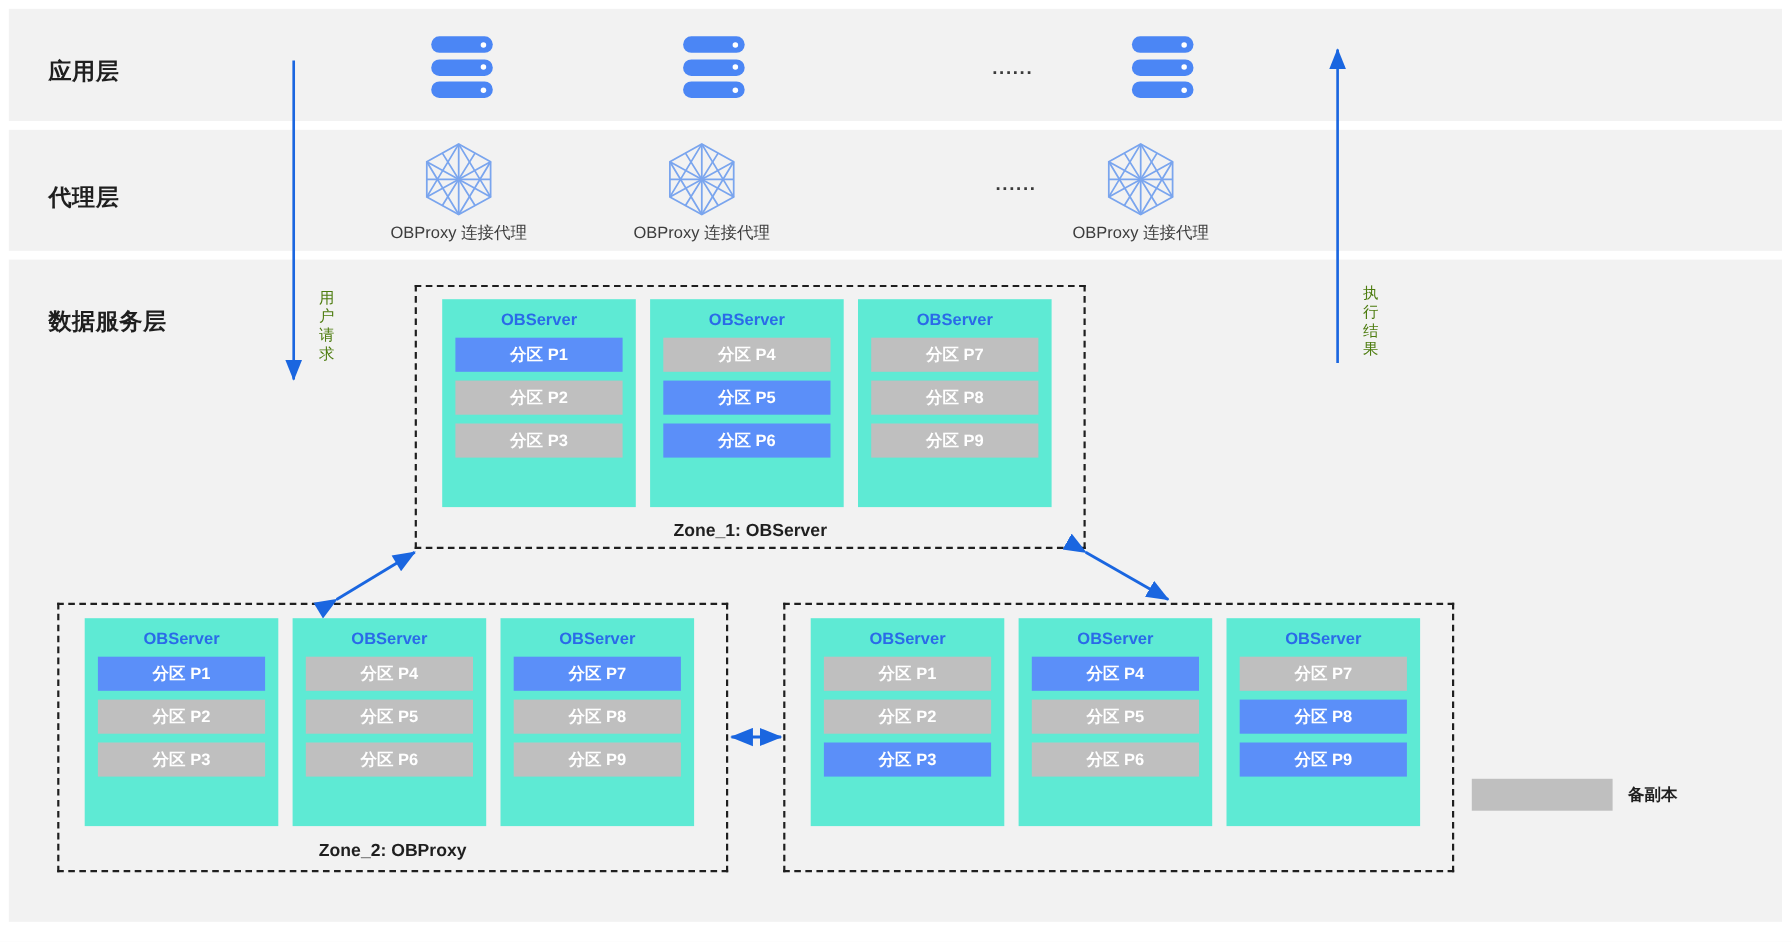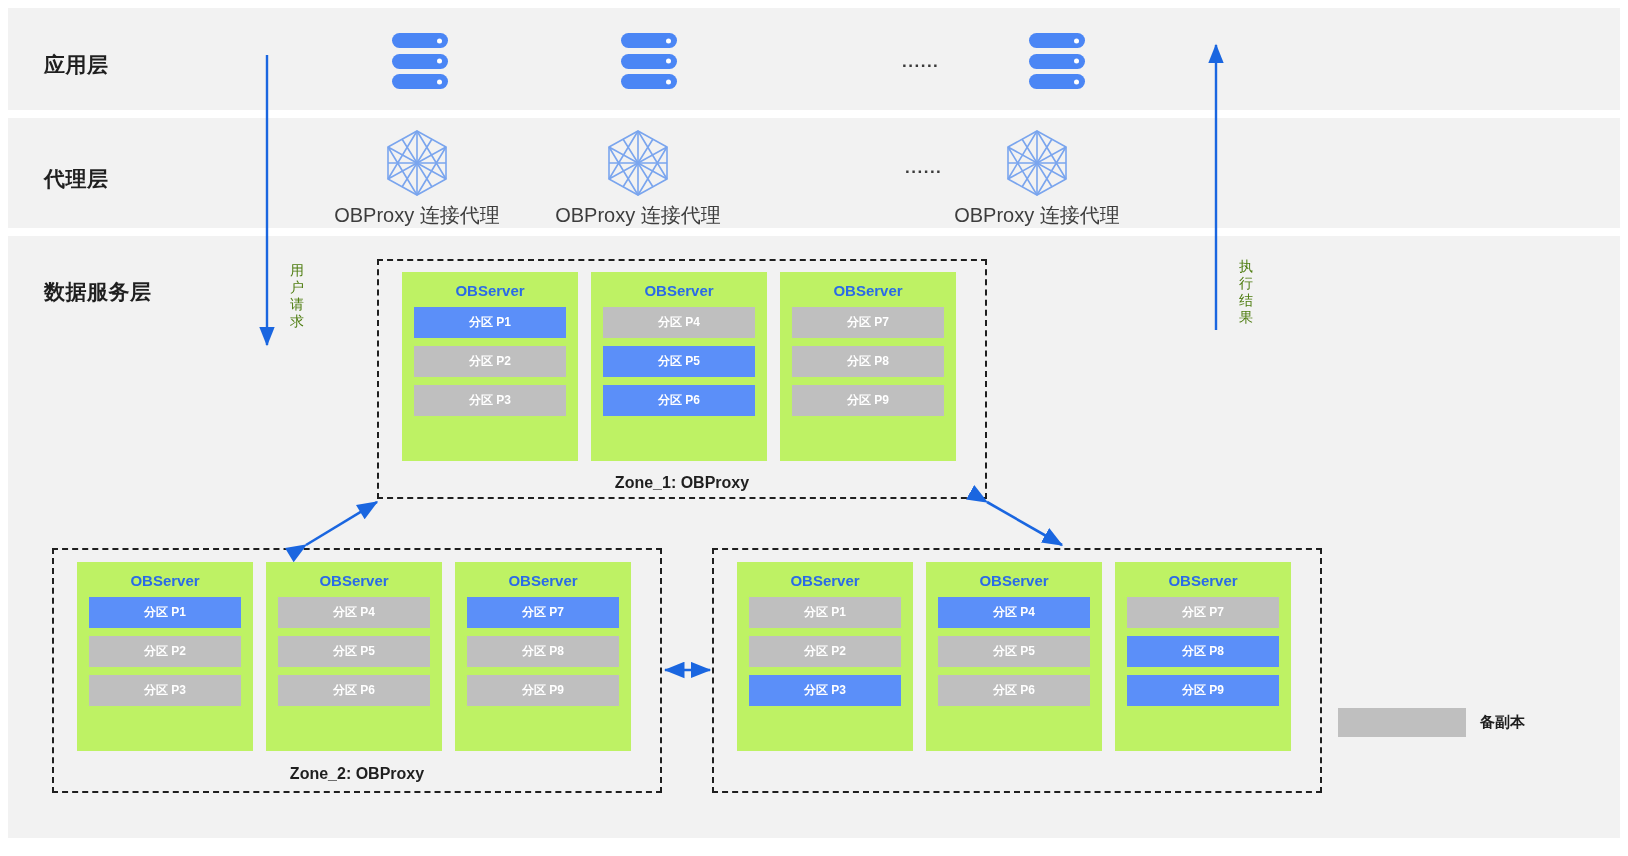--- a/index.html
+++ b/index.html
@@ -71,21 +71,21 @@
 
   
   .proxy-group {
     position: absolute;
     width: 170px;
     text-align: center;
   }
   .proxy-group svg { display: block; margin: 0 auto; }
   .proxy-caption {
     margin-top: 4px;
-    font-size: 20px;
+    font-size: 15px;
     color: #3d3d3d;
     white-space: nowrap;
   }
 
   
   .ellipsis {
     position: absolute;
     font-size: 17px;
     letter-spacing: 1.5px;
     color: #3a3a3a;
@@ -117,38 +117,38 @@
     font-size: 16px;
     font-weight: bold;
     color: #1f1f1f;
     white-space: nowrap;
     text-align: center;
   }
 
   
   .observer {
     position: absolute;
-    background: #bef264;
+    background: #5eead4;
     box-sizing: border-box;
     padding: 10px 12px 14px 12px;
   }
   .observer-title {
     text-align: center;
     font-size: 15px;
     font-weight: bold;
     color: #2a6ae8;
     margin-bottom: 8px;
     white-space: nowrap;
   }
   .partition {
     height: 31px;
     line-height: 31px;
     margin-bottom: 8px;
     text-align: center;
-    font-size: 12px;
+    font-size: 15px;
     font-weight: bold;
     color: #ffffff;
     white-space: nowrap;
   }
   .partition:last-child { margin-bottom: 0; }
   .p-primary { background: #5b8ff9; }
   .p-backup  { background: #bfbfbf; }
 
   
   #legend {
@@ -251,21 +251,21 @@
     </svg>
     <div class="proxy-caption">OBProxy 连接代理</div>
   </div>
 
   <div class="ellipsis" style="left:905px; top:158px;">......</div>
 
   <div class="vlabel" style="left:288px; top:262px;">用户请求</div>
   <div class="vlabel" style="left:1237px; top:258px;">执行结果</div>
 
   <div class="zone" style="left:377px; top:259px; width:610px; height:240px;"></div>
-  <div class="zone-caption" style="left:377px; top:474px; width:610px;">Zone_1: OBProxy</div>
+  <div class="zone-caption" style="left:377px; top:474px; width:610px;">Zone_1: OBServer</div>
 
   <div class="observer" style="left:402px; top:272px; width:176px; height:189px;">
     <div class="observer-title">OBServer</div>
     <div class="partition p-primary">分区 P1</div>
     <div class="partition p-backup">分区 P2</div>
     <div class="partition p-backup">分区 P3</div>
   </div>
   <div class="observer" style="left:591px; top:272px; width:176px; height:189px;">
     <div class="observer-title">OBServer</div>
     <div class="partition p-backup">分区 P4</div>

